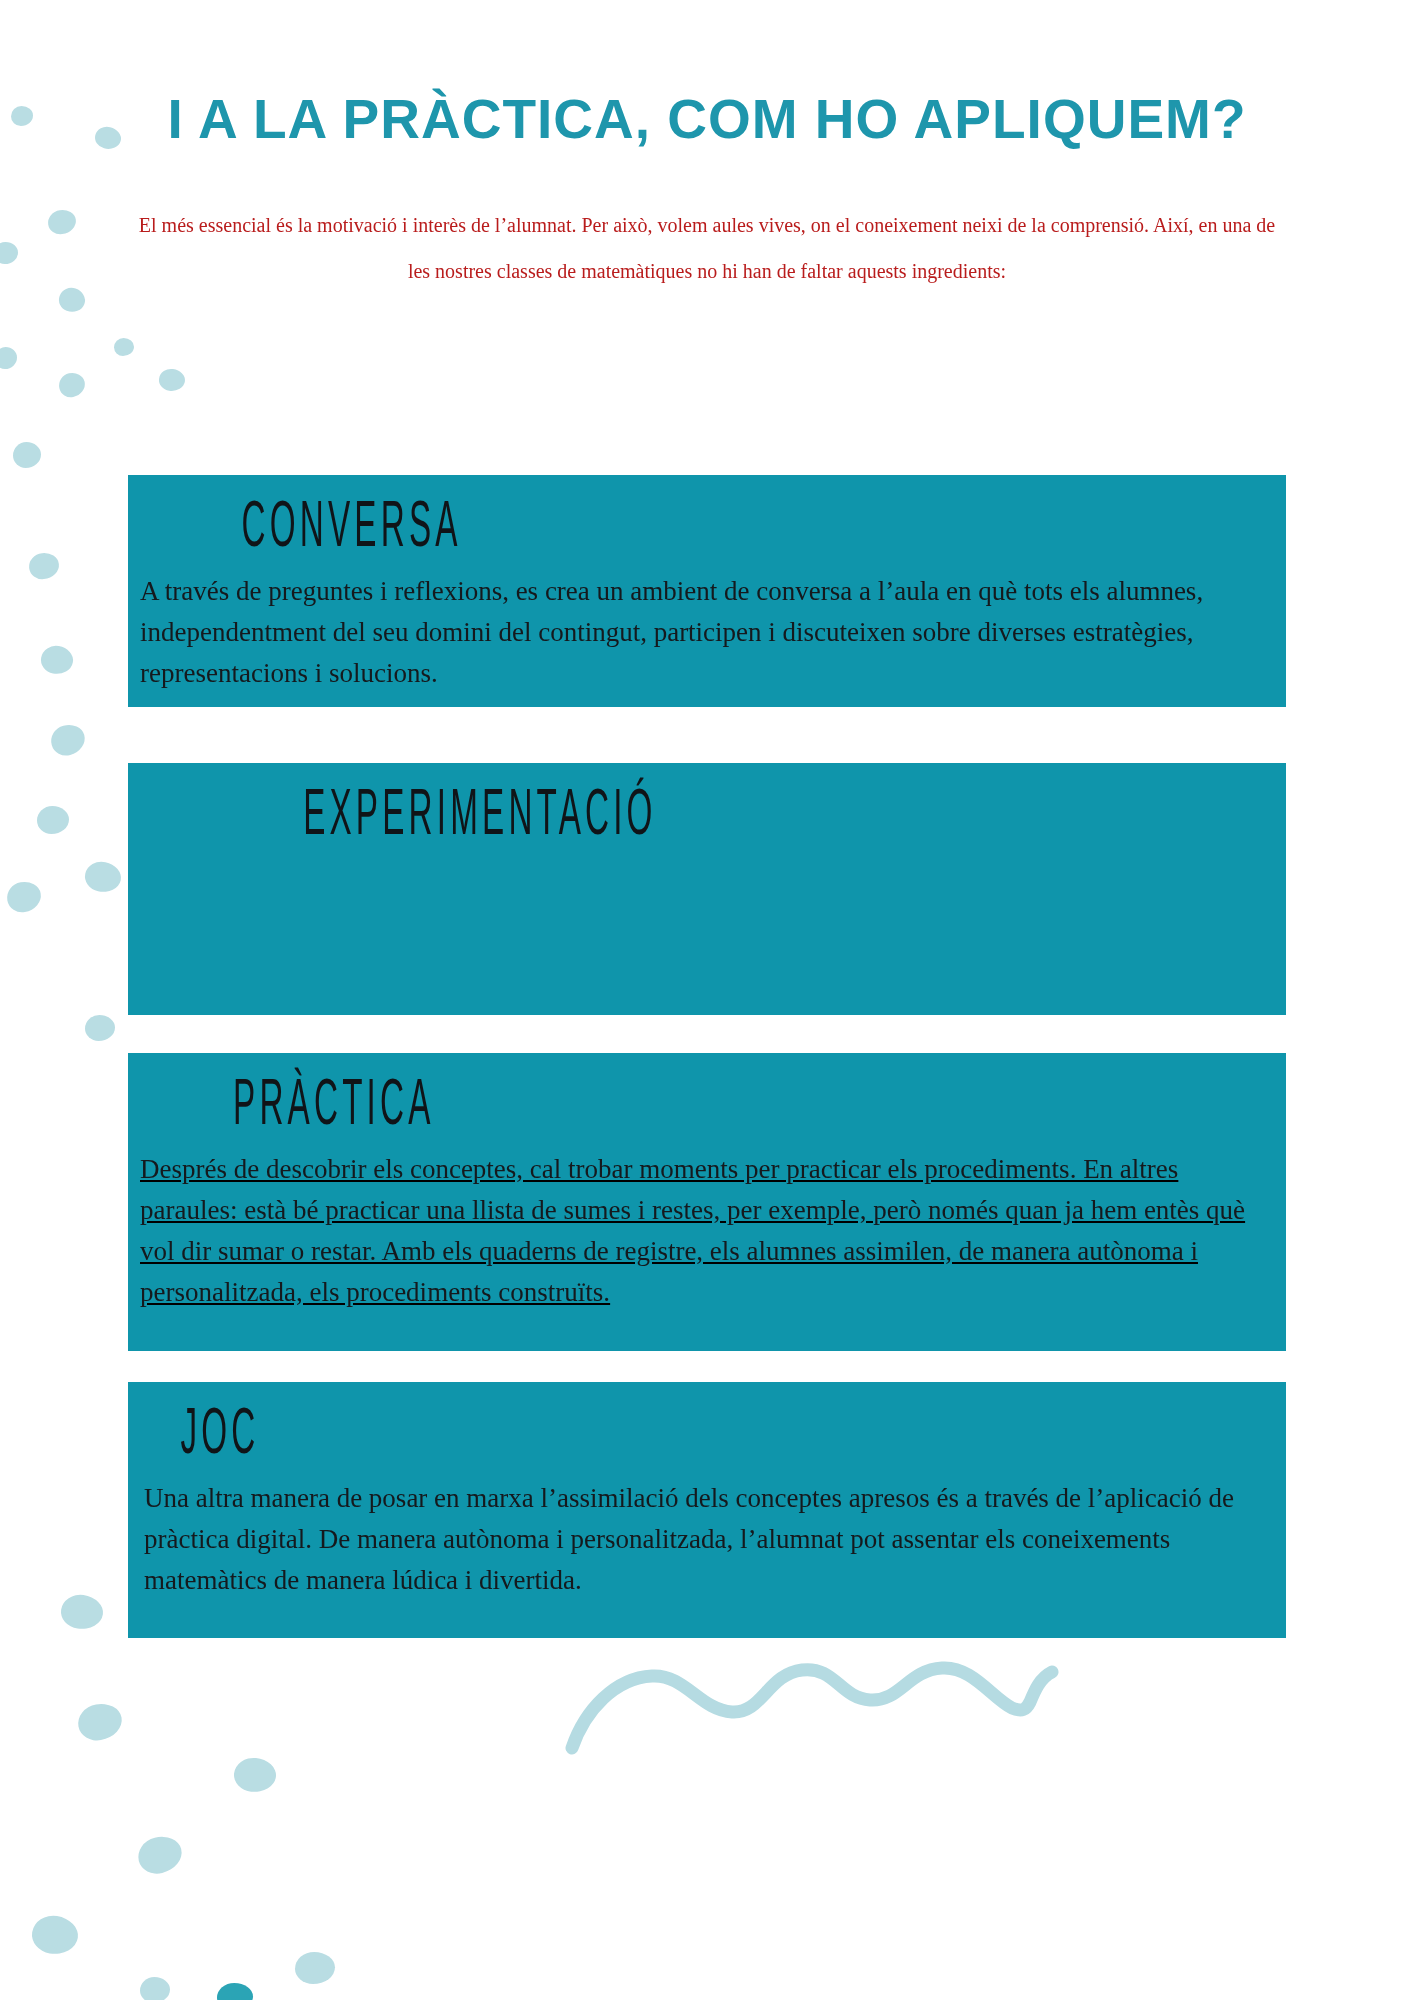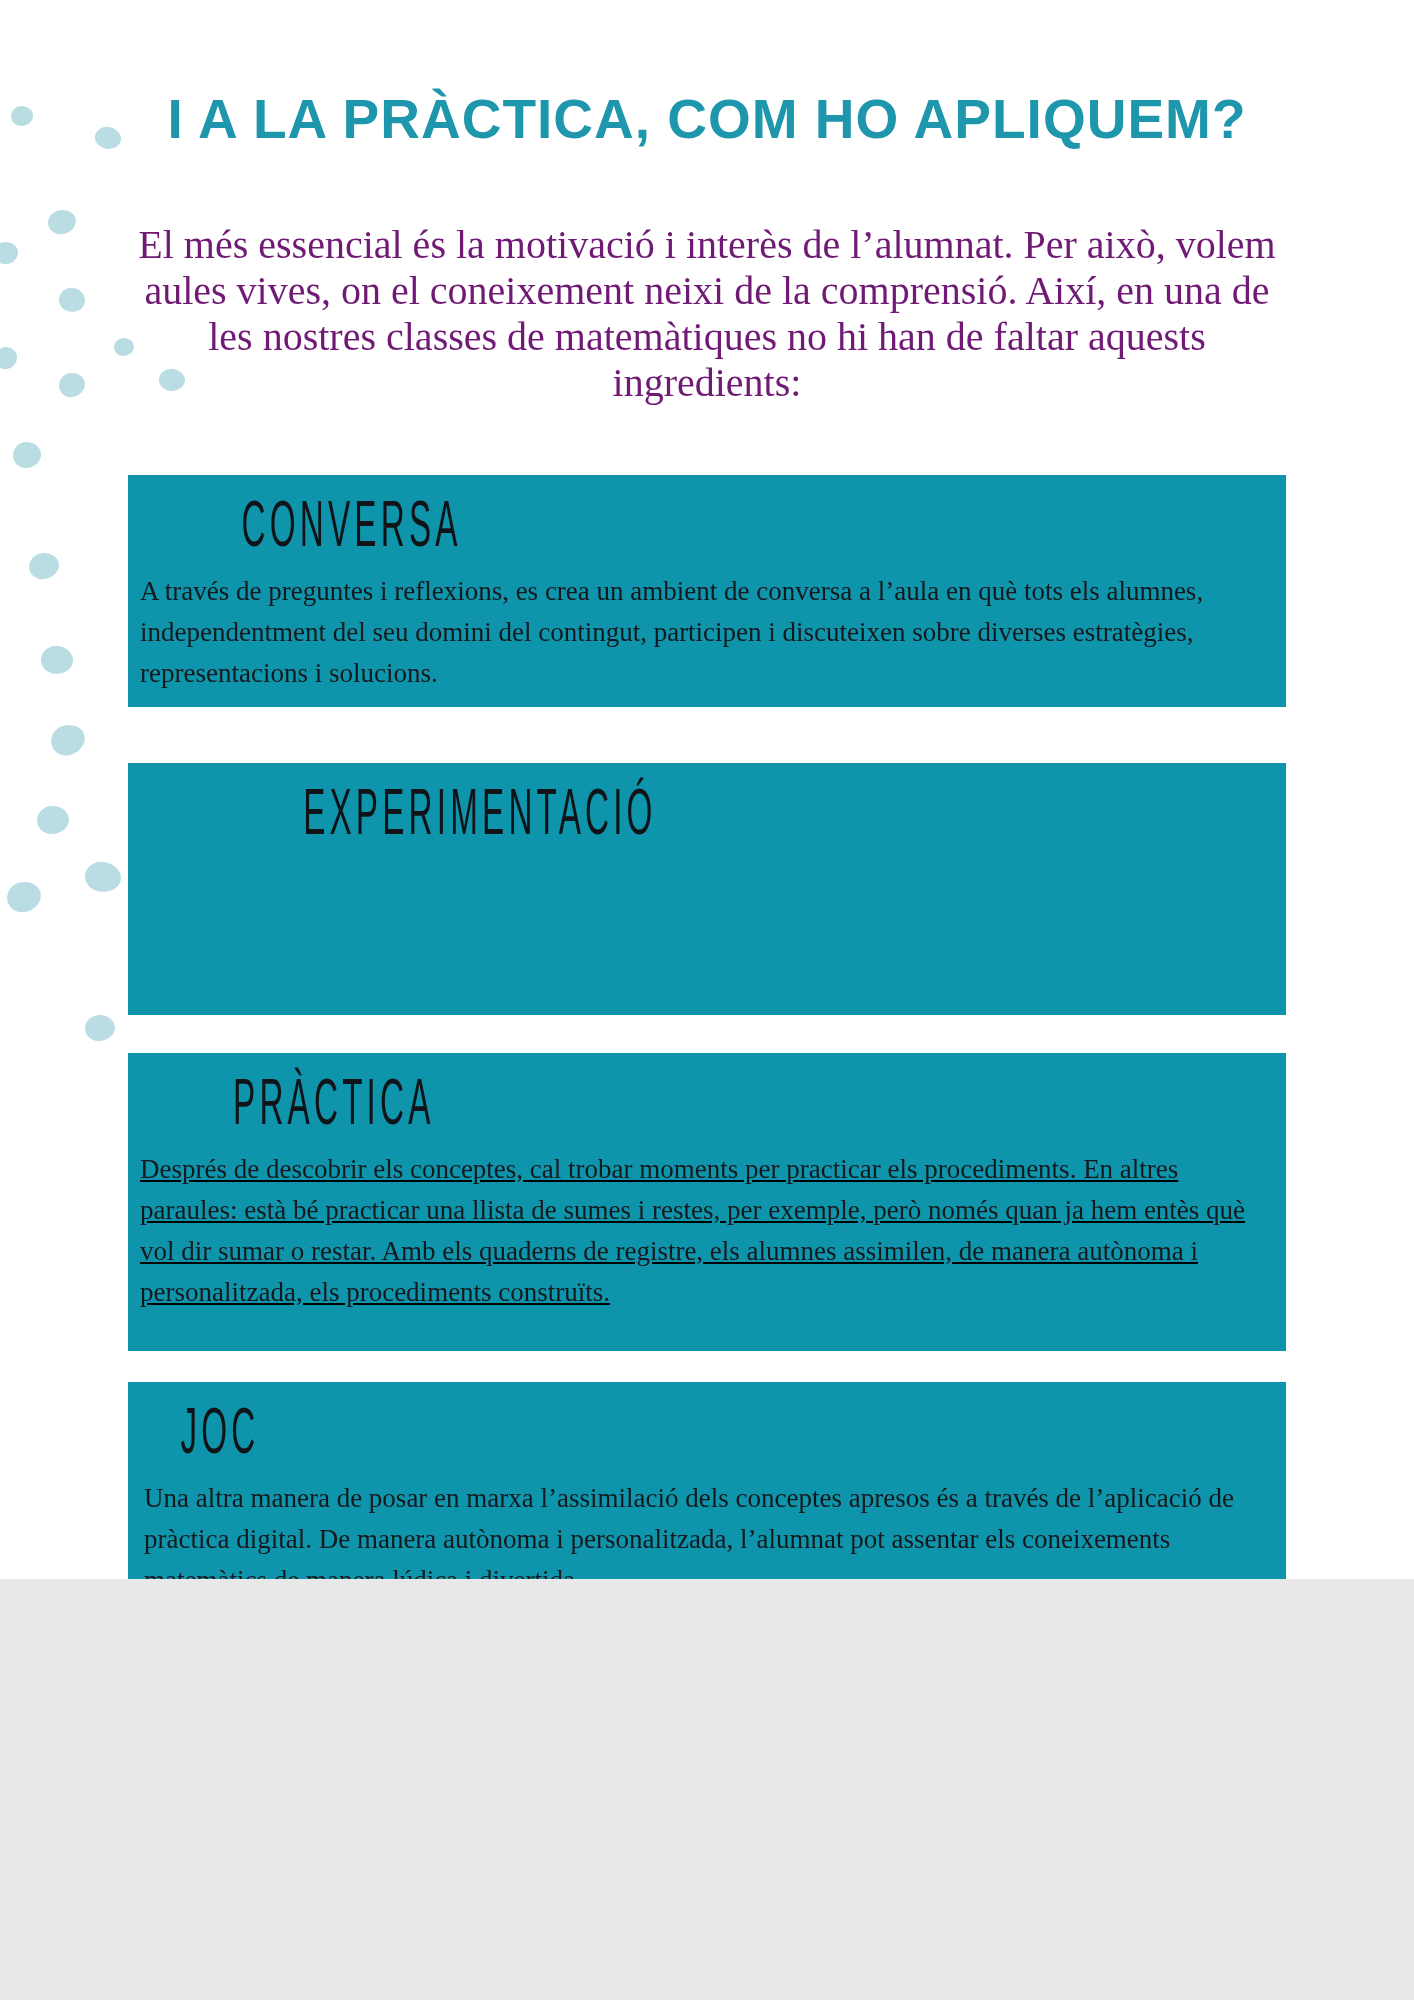--- a/index.html
+++ b/index.html
@@ -1,37 +1,37 @@
 <!DOCTYPE html>
 <html><head>
 <meta charset="utf-8">
 <style>
   html,body{margin:0;padding:0;background:#e8e8e8;}
   .page{
     position:relative;
-    width:1414px;height:1579px;
+    width:1414px;height:2000px;
     margin:0 auto;
     background:#ffffff;
     overflow:hidden;
     font-family:"Liberation Sans", sans-serif;
   }
   
   .main-title{
     position:absolute;top:50px;left:0;width:1414px;
     text-align:center;
     color:#1e96ac;
     font-size:55px;font-weight:700;letter-spacing:1px;
   }
   
   .intro{
     position:absolute;top:182px;left:50%;transform:translateX(-50%);
     width:1160px;
     font-family:"Liberation Serif", serif;
-    font-size:40px;line-height:46px;
-    color:#701a75;text-align:center;
+    font-size:20px;line-height:46px;
+    color:#b91c1c;text-align:center;
   }
   
   .card{
     position:absolute;left:128px;width:1158px;
     background:#0f95ab;
     box-sizing:border-box;
     padding:6px 12px 0 12px;
     overflow:hidden;
   }
   .card-1{top:475px;height:232px;}

